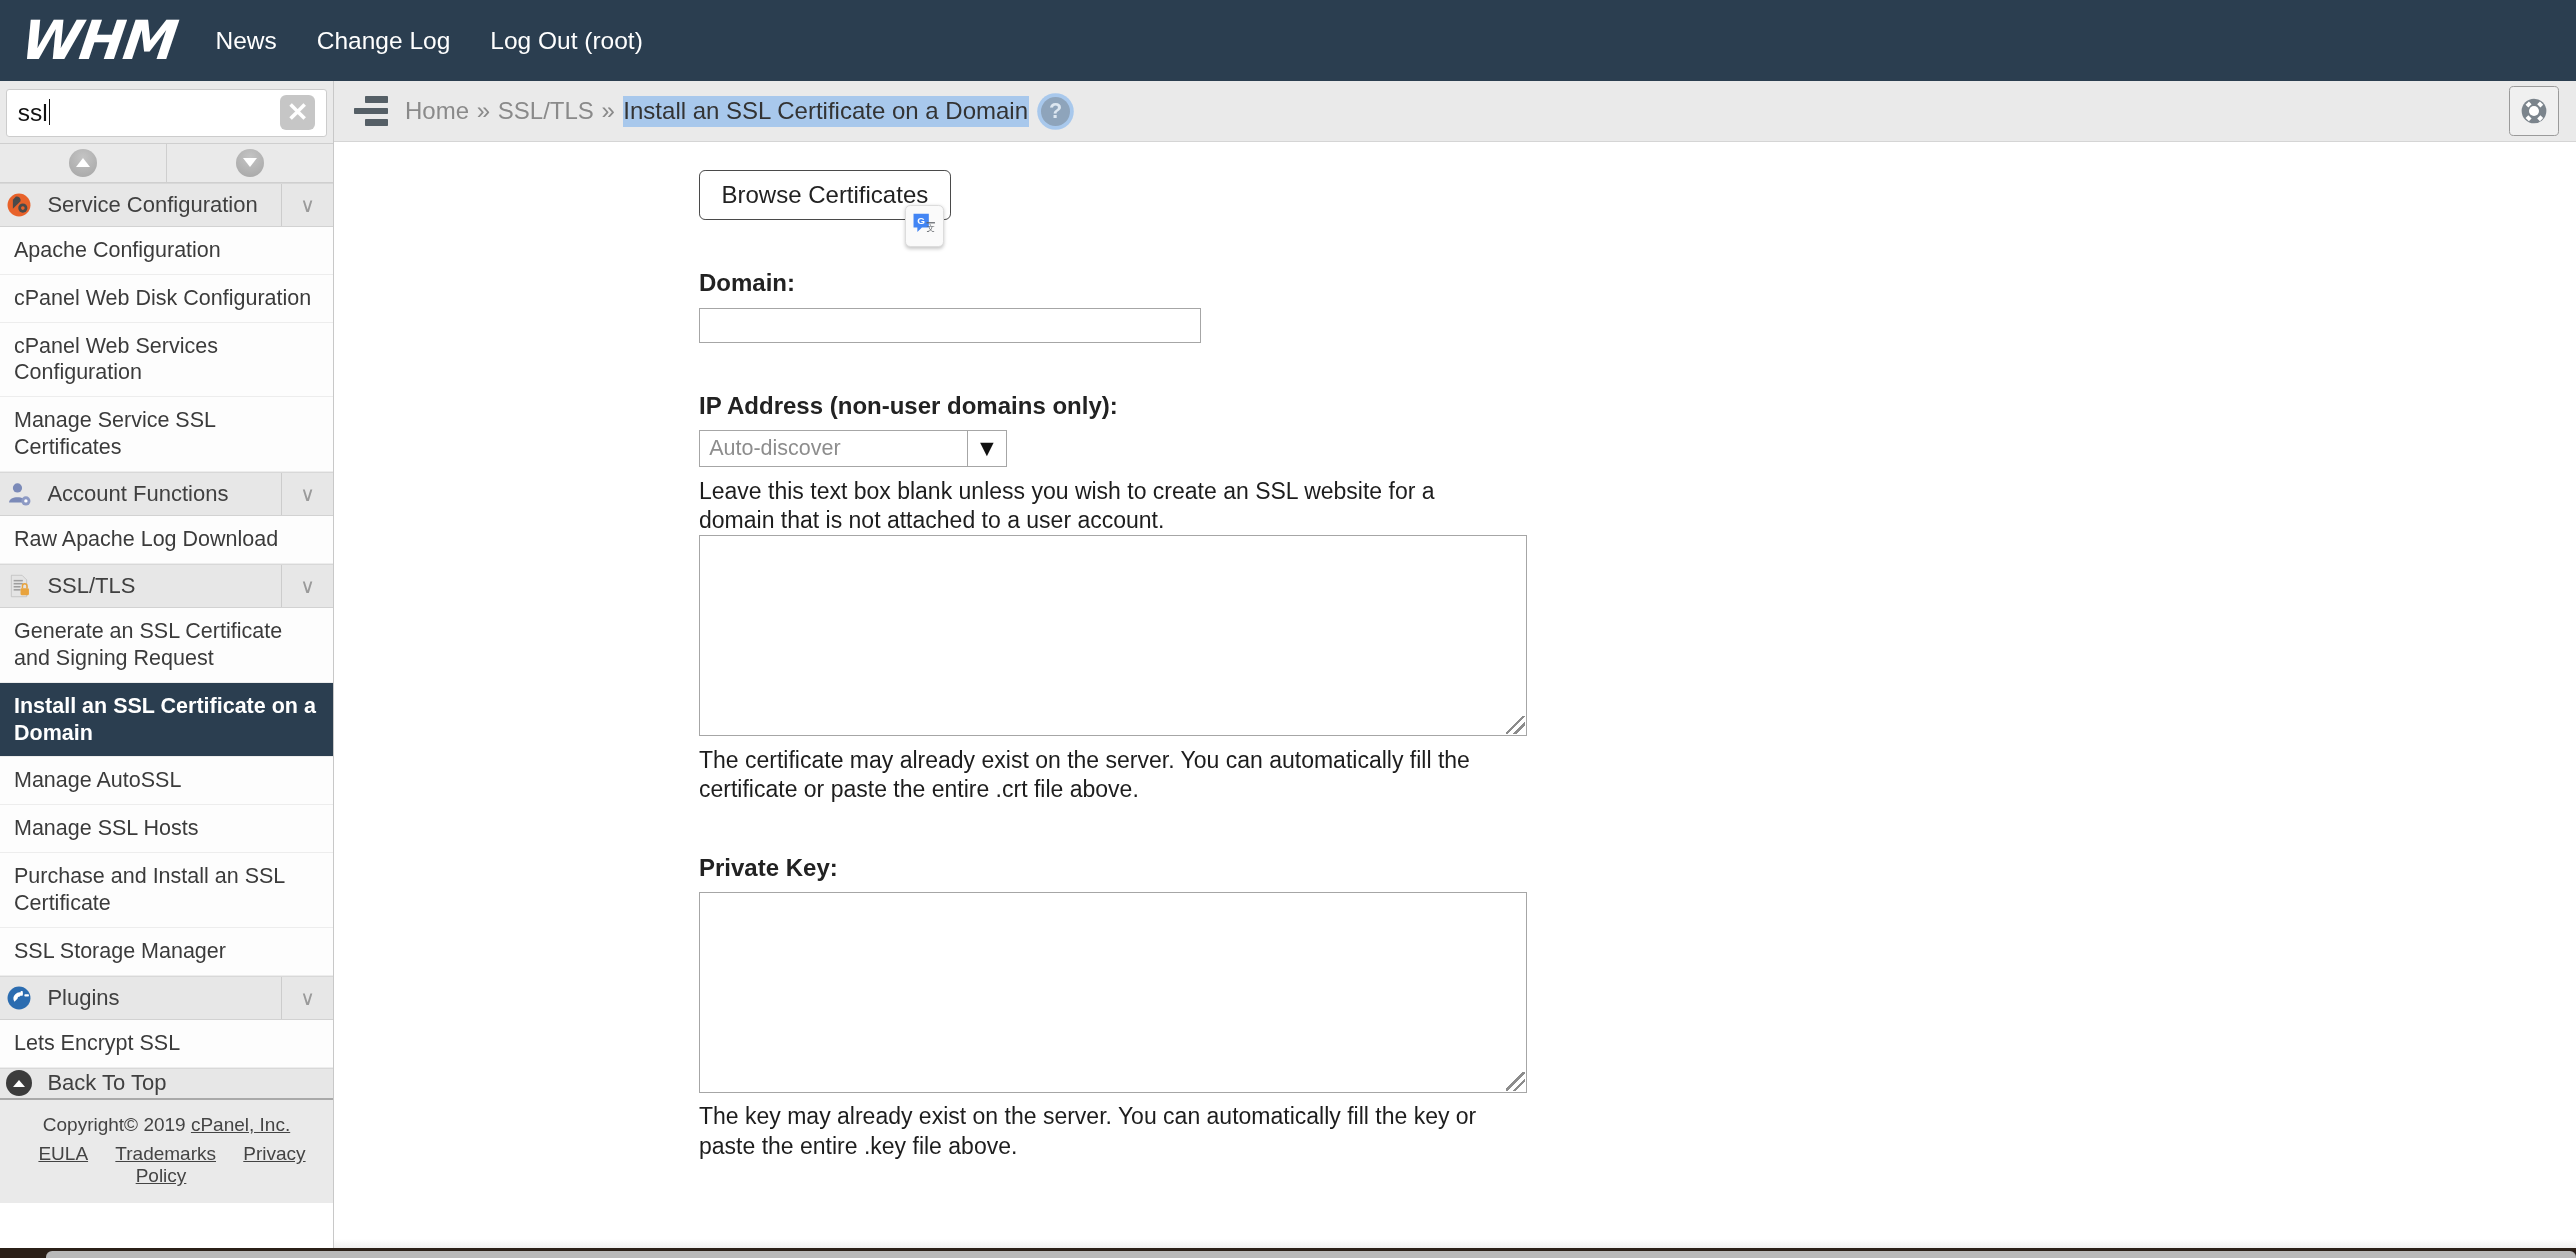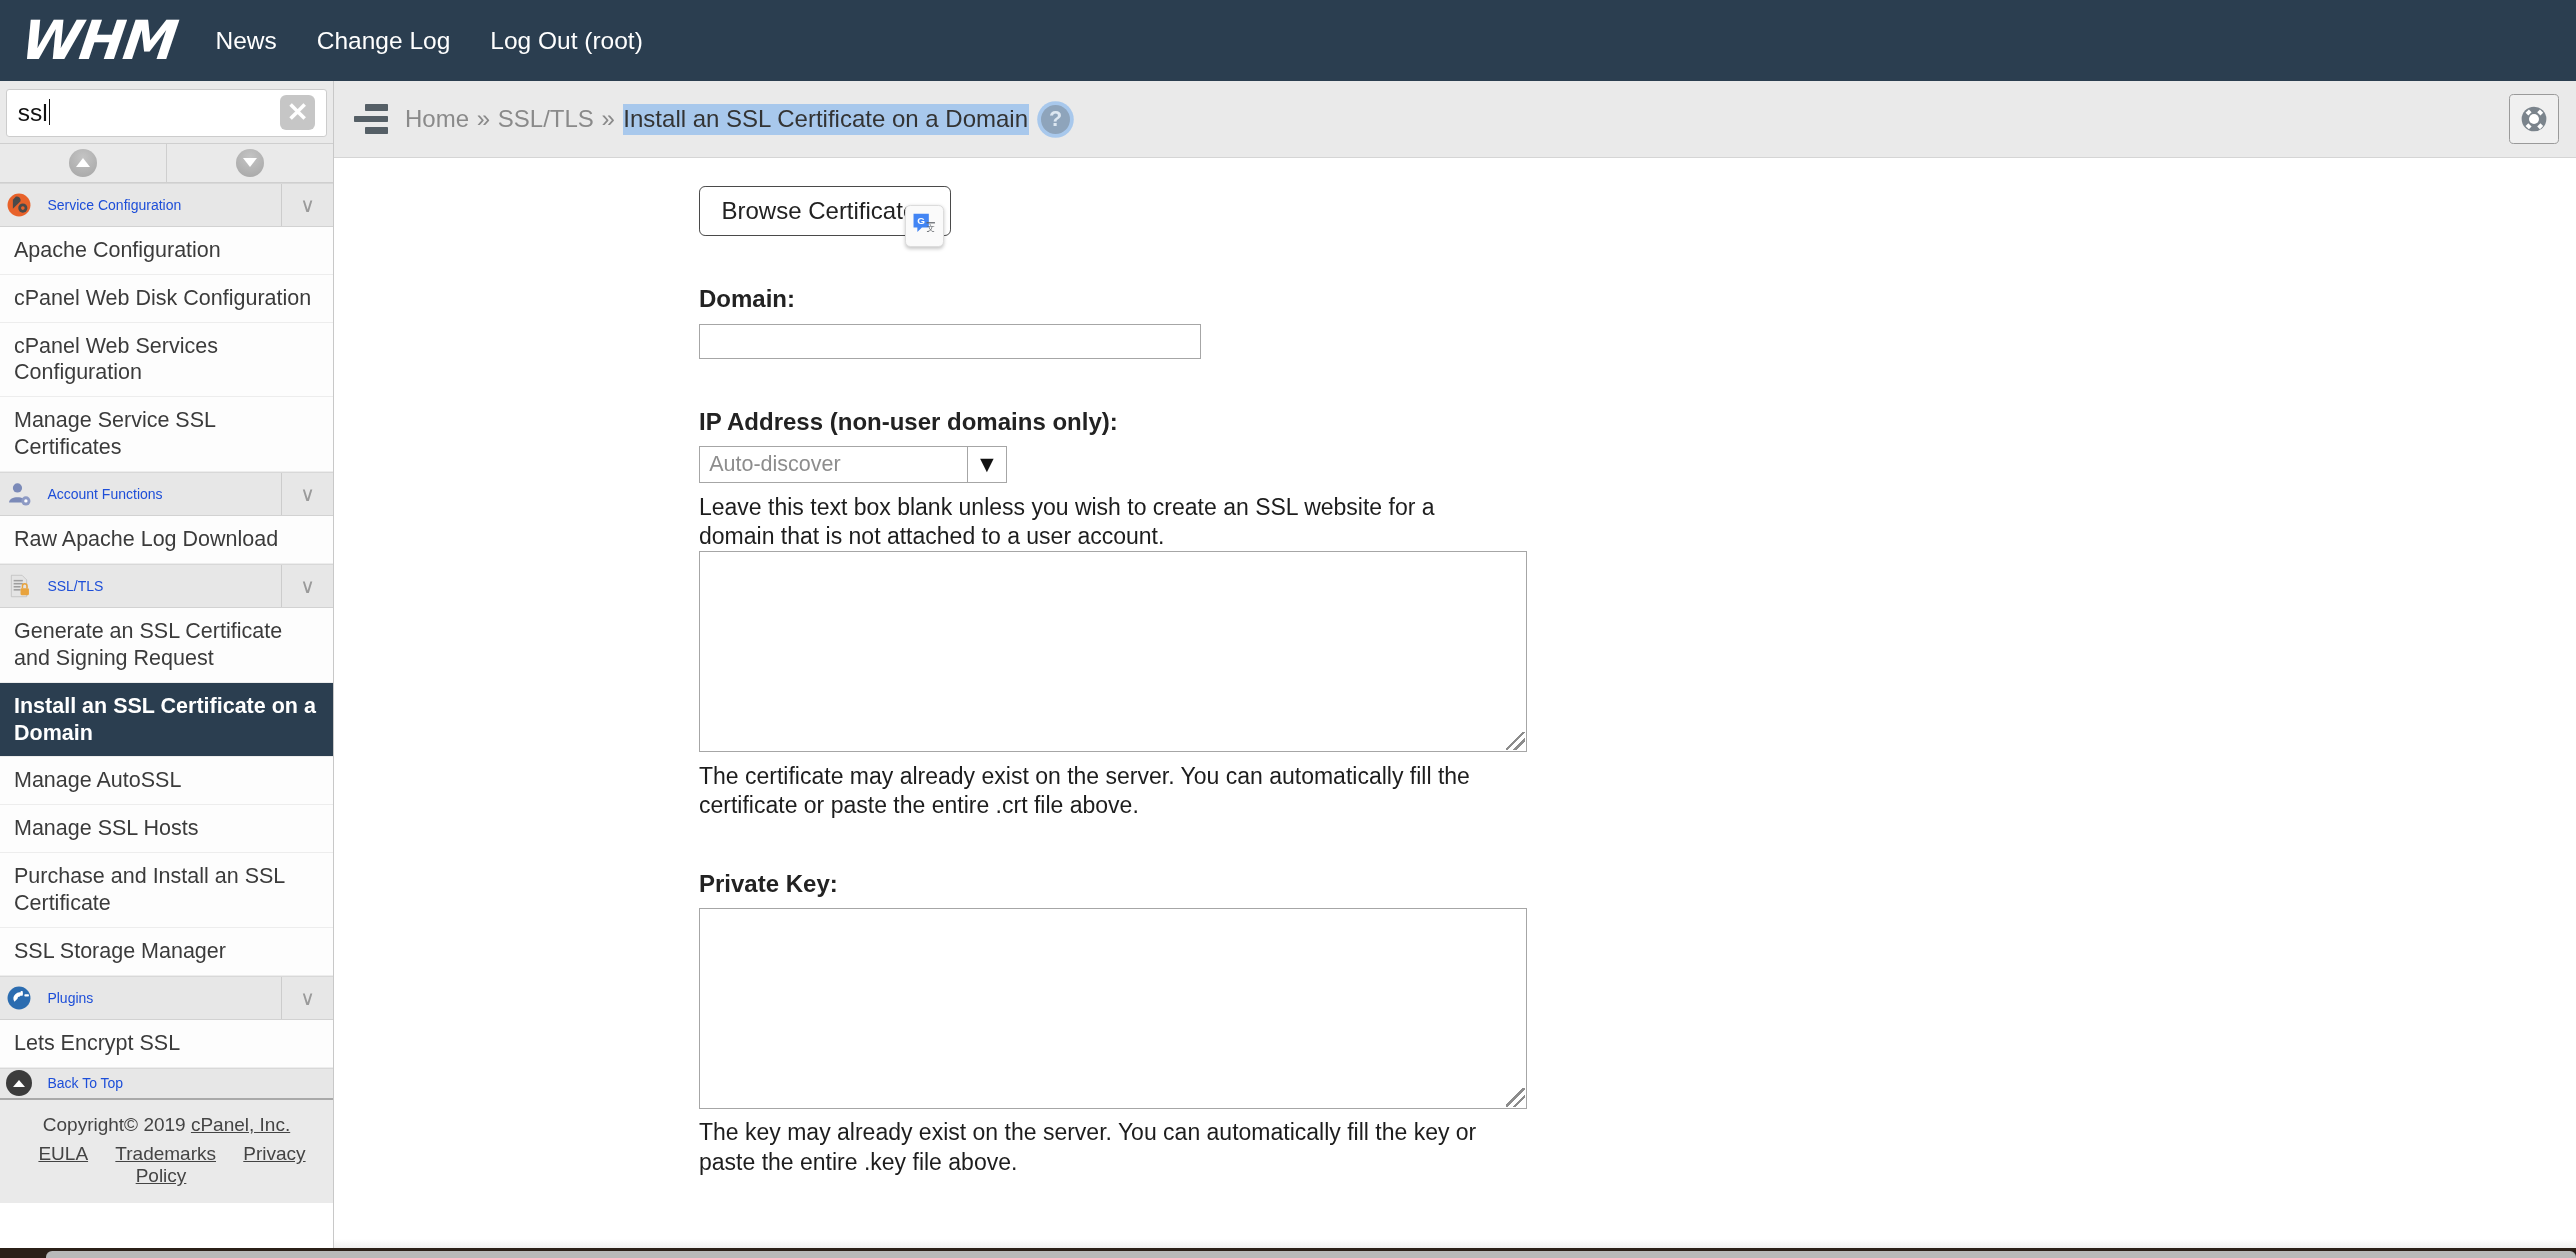--- a/index.html
+++ b/index.html
@@ -157,22 +157,22 @@
     cursor: pointer;
     position: relative;
   }
   .group-icon {
     width: 26px; height: 26px;
     flex: 0 0 26px;
     margin-right: 15.3px;
     display: flex; align-items: center; justify-content: center;
   }
   .group-label {
-    font-size: 14px;
-    color: #1d4ed8;
+    font-size: 22px;
+    color: #404040;
     flex: 1;
   }
   .group-chevron {
     width: 51px;
     height: 100%;
     display: flex;
     align-items: center;
     justify-content: center;
     border-left: 0.8px solid #cccccc;
     color: #9a9a9a;
@@ -227,21 +227,21 @@
 
   
   .main {
     flex: 1 1 auto;
     height: 1178px;
     position: relative;
     background: #ffffff;
     overflow: hidden;
   }
   .crumbbar {
-    height: 77px;
+    height: 61px;
     background: #eaeaea;
     border-bottom: 0.8px solid #d5d5d5;
     display: flex;
     align-items: center;
     padding: 0 17px 0 20px;
     box-sizing: border-box;
     position: relative;
   }
   .hamburger {
     width: 34px;

